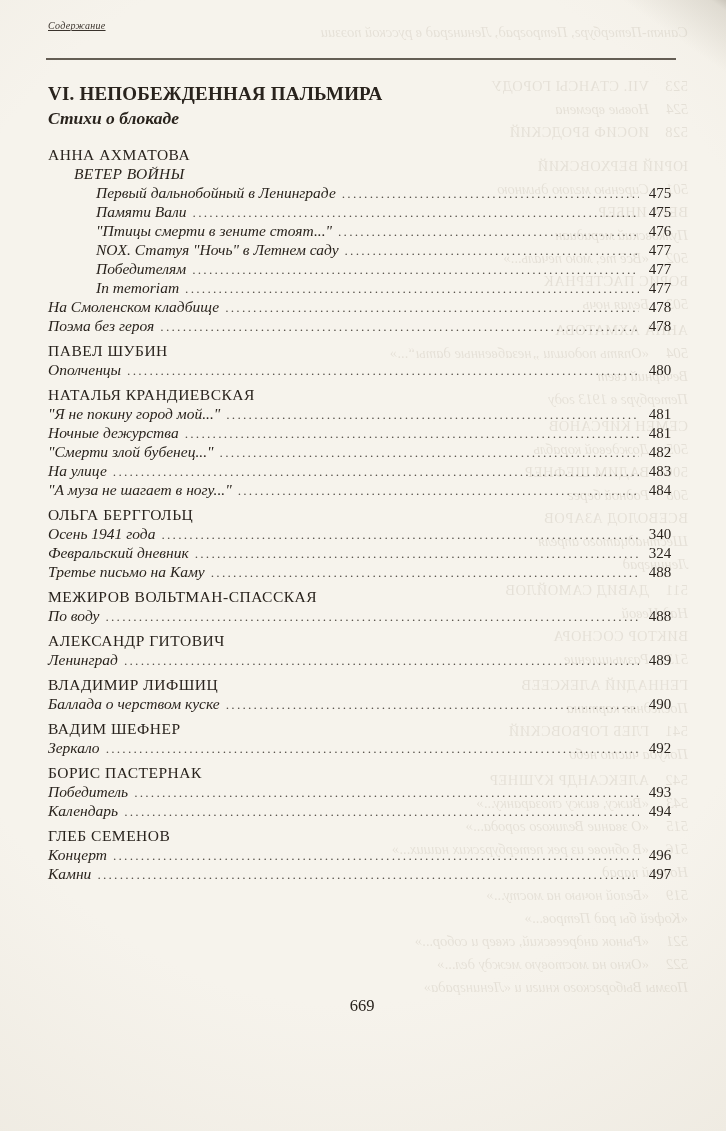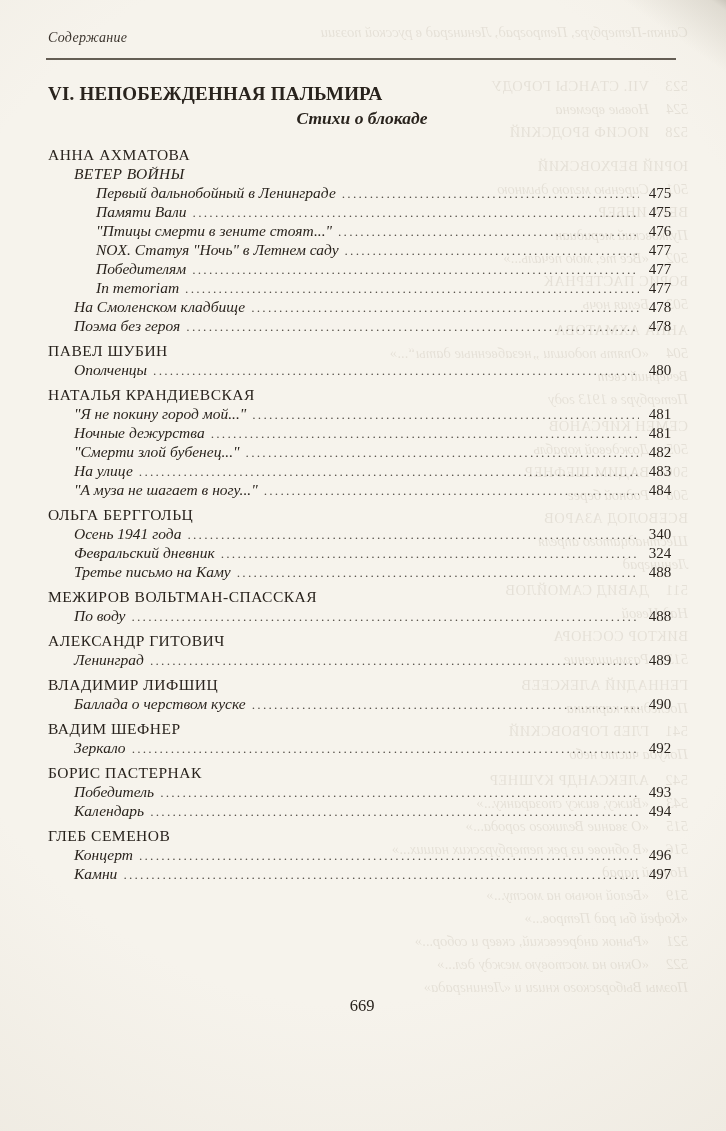--- a/index.html
+++ b/index.html
@@ -22,38 +22,38 @@
     position:absolute;inset:0;transform:scaleX(-1);
     color:var(--ghost,#8a7c66);opacity:.15;filter:blur(.4px);
     pointer-events:none;font-size:14.5px;
   }
   .g-row{position:absolute;left:38px;width:652px;display:flex;align-items:baseline;gap:9px;white-space:nowrap;}
   .g-num{min-width:30px;}
   .g-caps{letter-spacing:.5px;}
   .g-it{font-style:italic;}
 
   .running-head{
-    position:absolute;left:48px;top:30px;
-    font-style:italic;font-size:14px;color:#3a332c;letter-spacing:.3px;
+    position:absolute;left:48px;top:20px;
+    font-style:italic;font-size:10px;color:#3a332c;letter-spacing:.3px;text-decoration:underline;
   }
   .head-rule{
     position:absolute;left:46px;top:58px;width:630px;height:2px;
     background:#4a433a;opacity:.85;
   }
   .toc{position:absolute;left:48px;top:82px;width:628px;color:var(--ink,#2a241e);}
   .section-title{font-size:19px;font-weight:bold;letter-spacing:.2px;line-height:24px;}
-  .section-subtitle{font-size:17.5px;font-weight:bold;font-style:italic;line-height:23px;margin-top:1px;text-align:center;}
+  .section-subtitle{font-size:17.5px;font-weight:bold;font-style:italic;line-height:23px;margin-top:1px;}
   .entries{margin-top:15px;}
   .toc-row{
     display:flex;align-items:baseline;height:19px;line-height:19px;
     font-size:15.5px;white-space:nowrap;
   }
   .t-author{margin-top:6px;letter-spacing:.5px;}
   .t-cycle{margin-left:26px;font-style:italic;letter-spacing:.4px;}
-  .t-poem{margin-left:26px;font-style:italic;}
+  .t-poem{font-style:italic;}
   .t-sub{margin-left:48px;font-style:italic;}
   .entry-text{flex:0 0 auto;}
   .dots{
     flex:1 1 auto;overflow:hidden;white-space:nowrap;
     margin:0 5px 0 6px;color:#3c362e;opacity:.85;min-width:10px;
   }
   .dots::after{
     content:"..........................................................................................................................";
     letter-spacing:2.2px;font-size:13.5px;font-style:normal;
   }

